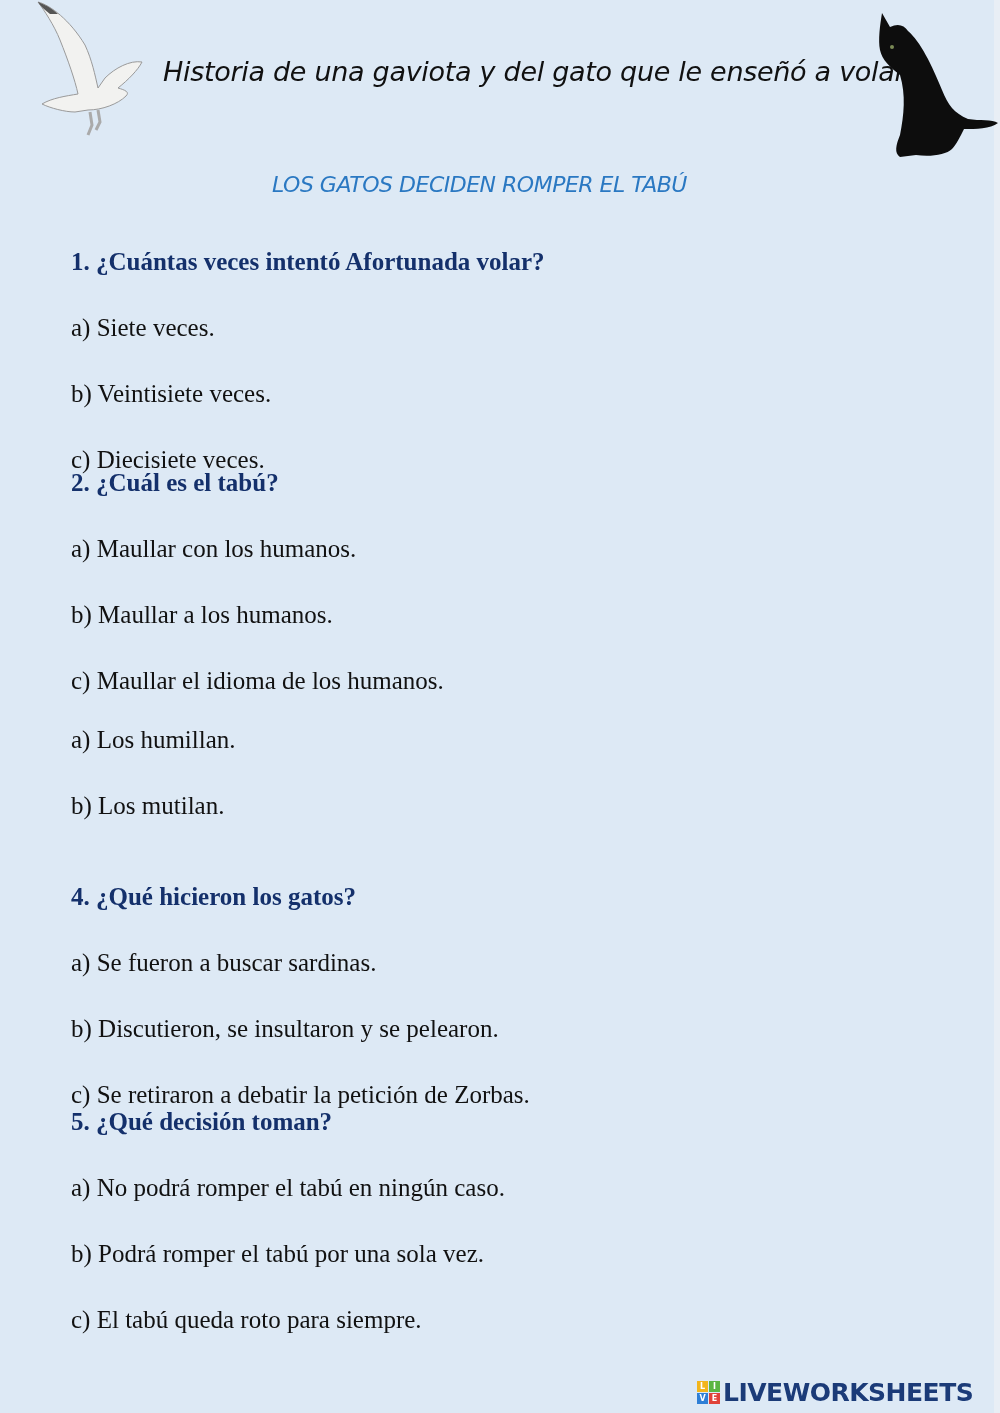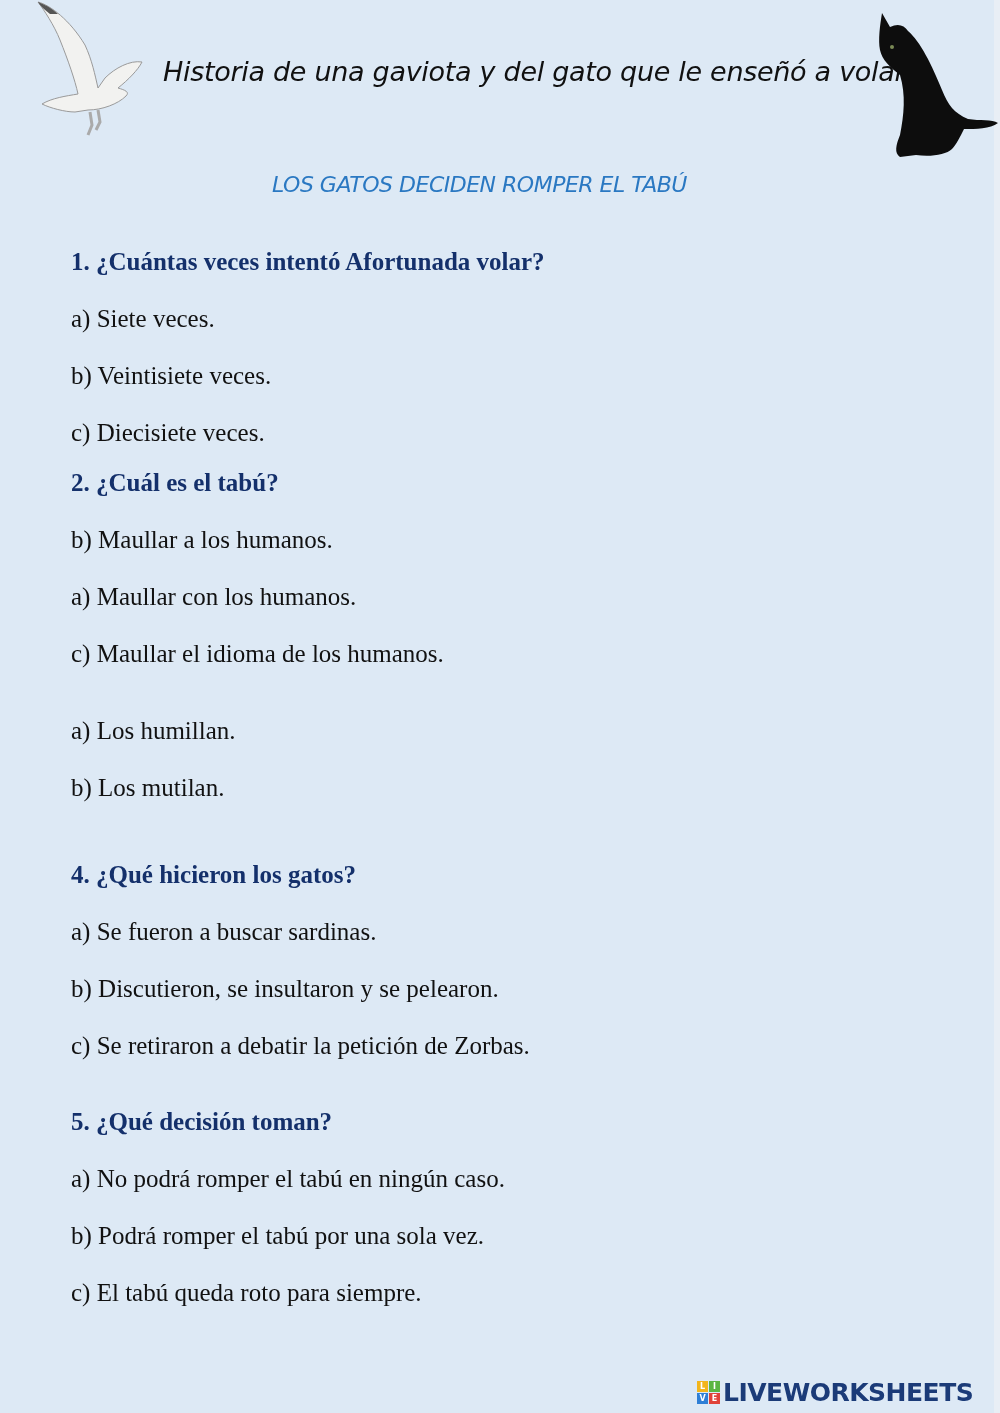--- a/index.html
+++ b/index.html
@@ -20,21 +20,21 @@
     letter-spacing:-0.5px; white-space:nowrap;font-style:italic;
   }
   .gull { position:absolute; left:30px; top:0; width:120px; height:145px; }
   .cat { position:absolute; left:860px; top:5px; width:140px; height:160px; }
   .q-block { position:absolute; left:71px; }
   .question {
     font-weight:bold; color:#14306b; font-size:25px; line-height:30px; margin:0;
     white-space:nowrap;
   }
   .option {
-    color:#111; font-size:25px; line-height:30px; margin-top:27px; white-space:nowrap;
+    color:#111; font-size:25px; line-height:30px; margin-top:36px; white-space:nowrap;
   }
   .logo {
     position:absolute; left:697px; top:1378px; display:flex; align-items:center;
   }
   .logo-grid { display:grid; grid-template-columns:11px 11px; grid-template-rows:11px 11px; gap:1px; margin-right:3px; }
   .logo-grid span { font-family:"DejaVu Sans", sans-serif; font-size:8px; font-weight:bold; color:#fff; text-align:center; line-height:11px; }
   .logo-text {
     font-family:"DejaVu Sans", sans-serif; font-weight:bold; font-size:25px; color:#1b3b78; letter-spacing:-0.5px;text-align:right;
   }
 </style>
@@ -60,31 +60,31 @@
 
 <div class="q-block" style="top:247px">
   <p class="question">1. ¿Cuántas veces intentó Afortunada volar?</p>
   <div class="option">a) Siete veces.</div>
   <div class="option">b) Veintisiete veces.</div>
   <div class="option">c) Diecisiete veces.</div>
 </div>
 
 <div class="q-block" style="top:468px">
   <p class="question">2. ¿Cuál es el tabú?</p>
+  <div class="option">a) Maullar con los humanos.</div>
   <div class="option">b) Maullar a los humanos.</div>
-  <div class="option">a) Maullar con los humanos.</div>
   <div class="option">c) Maullar el idioma de los humanos.</div>
 </div>
 
 <div class="q-block" style="top:689px">
   <div class="option">a) Los humillan.</div>
   <div class="option">b) Los mutilan.</div>
 </div>
 
-<div class="q-block" style="top:860px">
+<div class="q-block" style="top:882px">
   <p class="question">4. ¿Qué hicieron los gatos?</p>
   <div class="option">a) Se fueron a buscar sardinas.</div>
   <div class="option">b) Discutieron, se insultaron y se pelearon.</div>
   <div class="option">c) Se retiraron a debatir la petición de Zorbas.</div>
 </div>
 
 <div class="q-block" style="top:1107px">
   <p class="question">5. ¿Qué decisión toman?</p>
   <div class="option">a) No podrá romper el tabú en ningún caso.</div>
   <div class="option">b) Podrá romper el tabú por una sola vez.</div>

